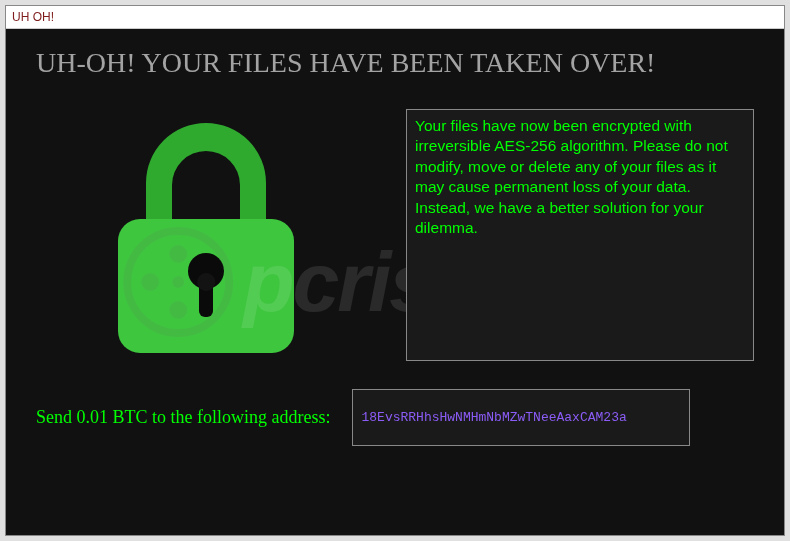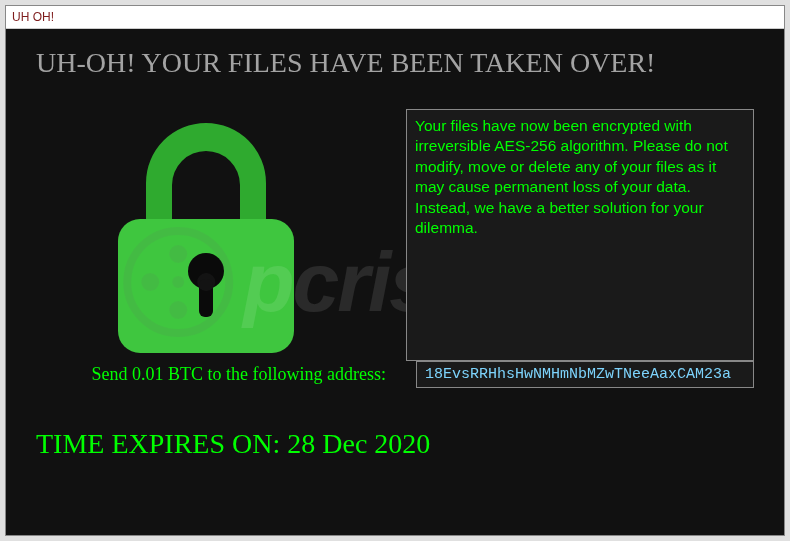--- a/index.html
+++ b/index.html
@@ -87,35 +87,35 @@
     .message-box::-webkit-scrollbar-thumb {
       background: #bbb;
     }
     .message-box::-webkit-scrollbar-button {
       background: #ddd;
       height: 16px;
     }
     .payment-row {
       display: flex;
       align-items: center;
-      gap: 30px;
-      justify-content: flex-end;
+      gap: 22px;
+      margin-top: 28px;
     }
     .payment-label {
       color: #00ff00;
       font-size: 18px;
       font-family: Georgia, "Times New Roman", serif;
     }
     .address-box {
       background: #1a1a1a;
       border: 1px solid #888;
-      color: #7dd3fc;
+      color: #8b5cf6;
       font-family: Consolas, "Courier New", monospace;
-      font-size: 15px;
-      padding: 4px 8px;
+      font-size: 13px;
+      padding: 20px 8px;
       min-width: 338px;
     }
     .expiry {
       color: #00ff00;
       font-size: 28px;
       font-family: Georgia, "Times New Roman", serif;
       margin-top: 40px;
     }
     
     .watermark {
@@ -195,18 +195,15 @@
       <div class="message-box">
         <p>Your files have now been encrypted with irreversible AES-256 algorithm. Please do not modify, move or delete any of your files as it may cause permanent loss of your data. Instead, we have a better solution for your dilemma.</p>
       </div>
     </div>
 
     <div class="payment-row">
       <span class="payment-label">Send 0.01 BTC to the following address:</span>
       <span class="address-box">18EvsRRHhsHwNMHmNbMZwTNeeAaxCAM23a</span>
     </div>
 
-    <div class="expiry">
-      <span>TIME EXPIRES ON:  </span><span>28 Dec 2020</span>
-    </div>
 
   </div>
 </div>
 
 </body></html>

